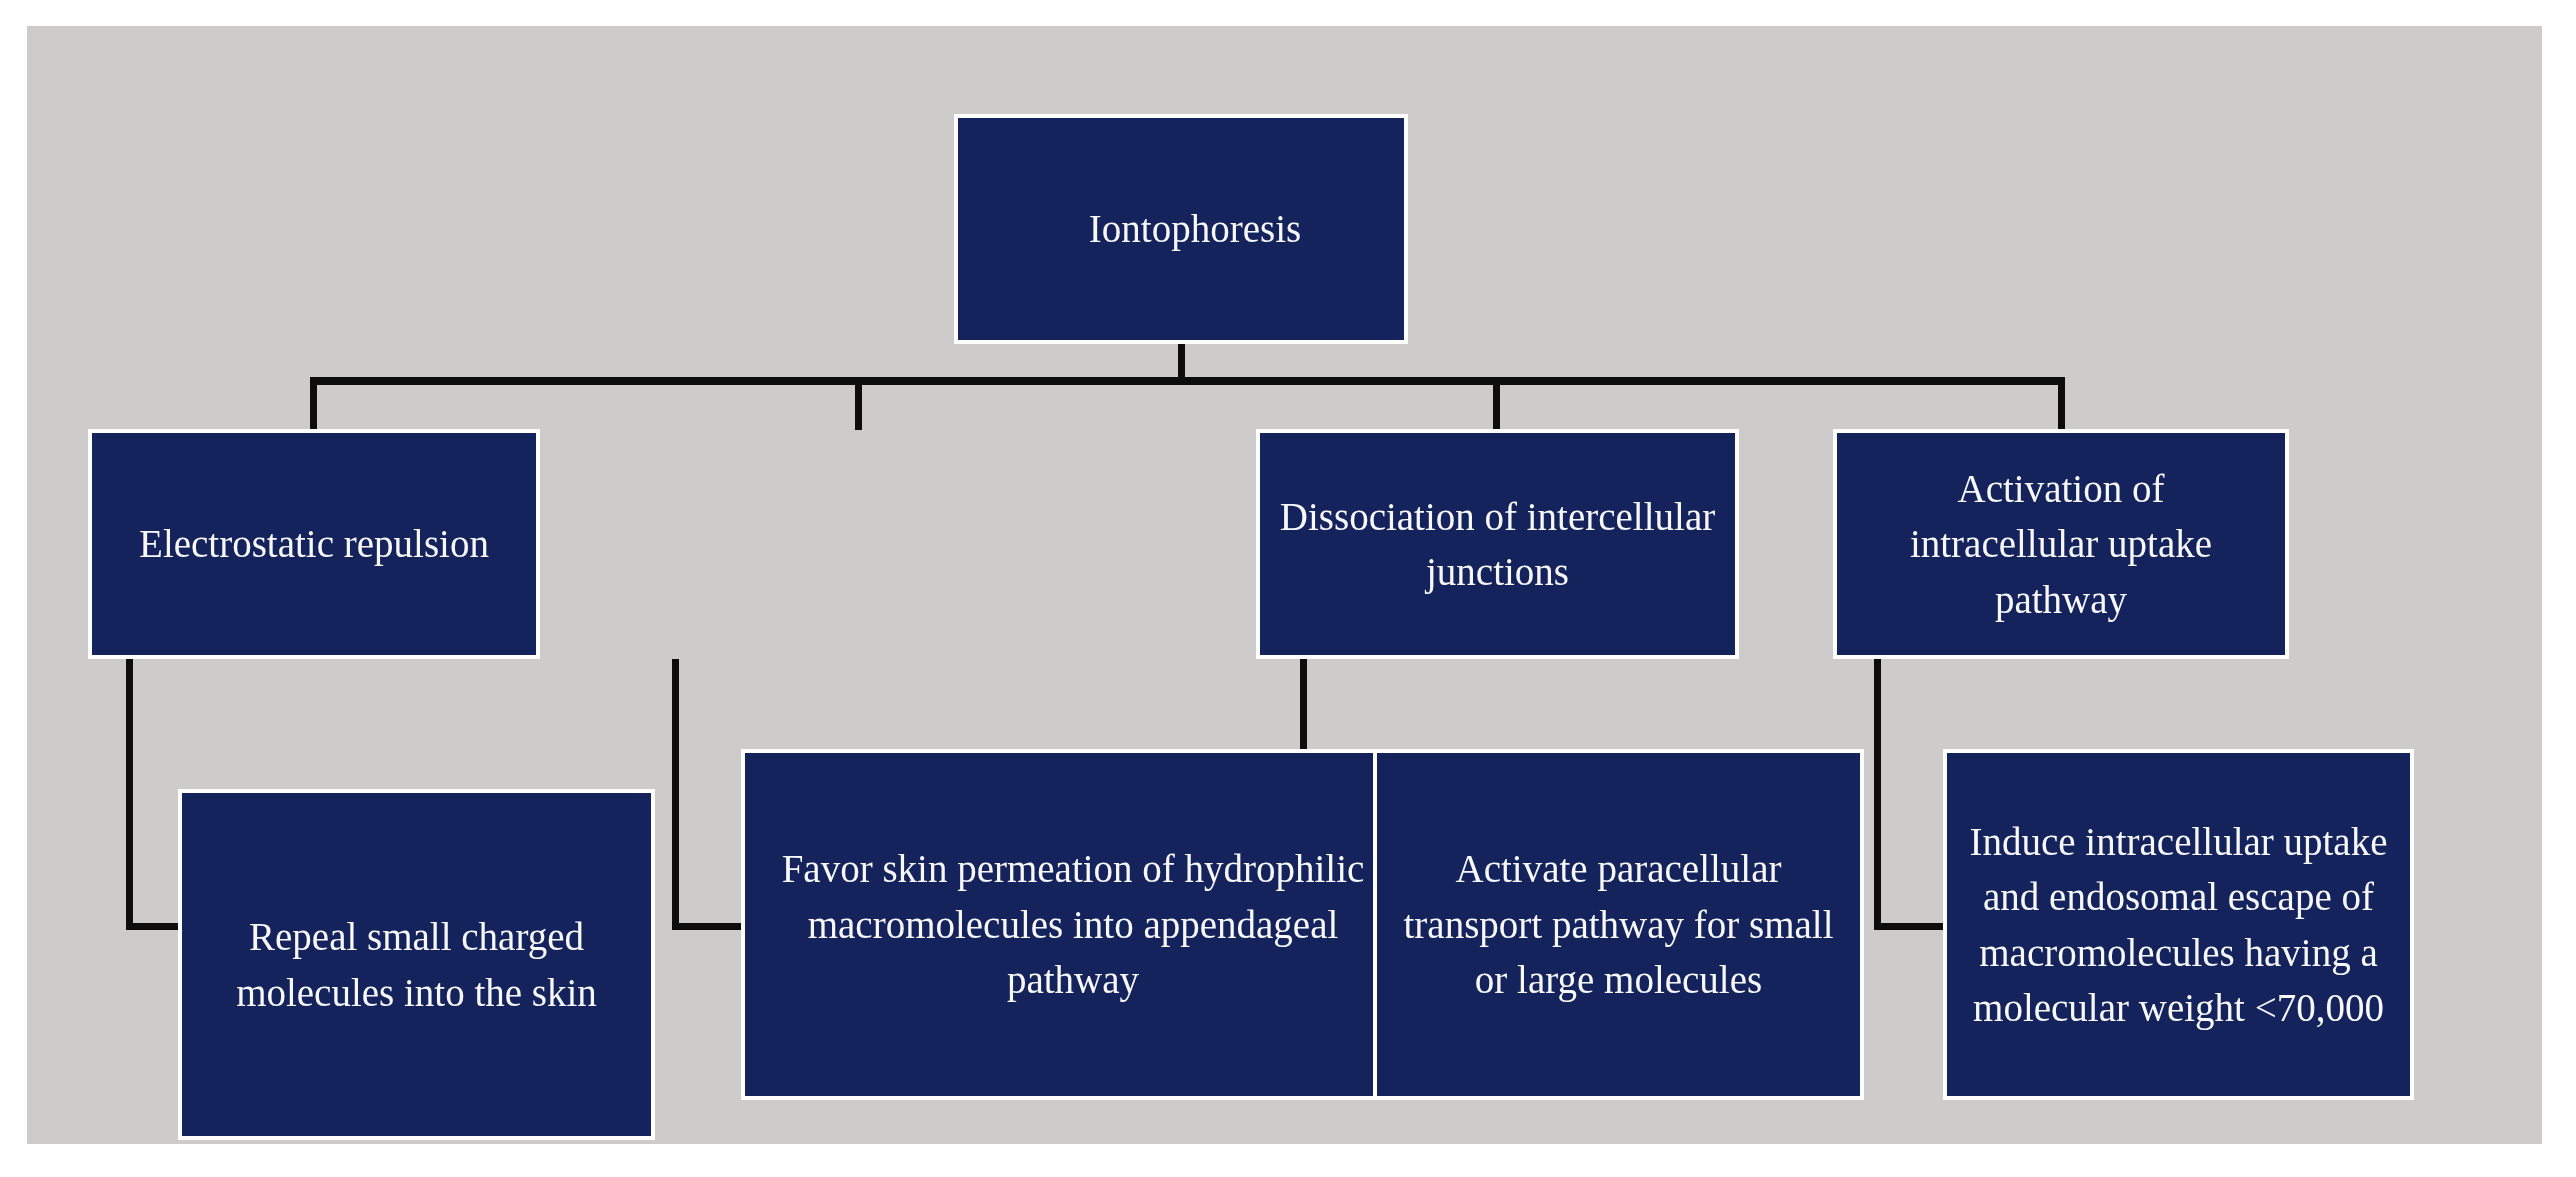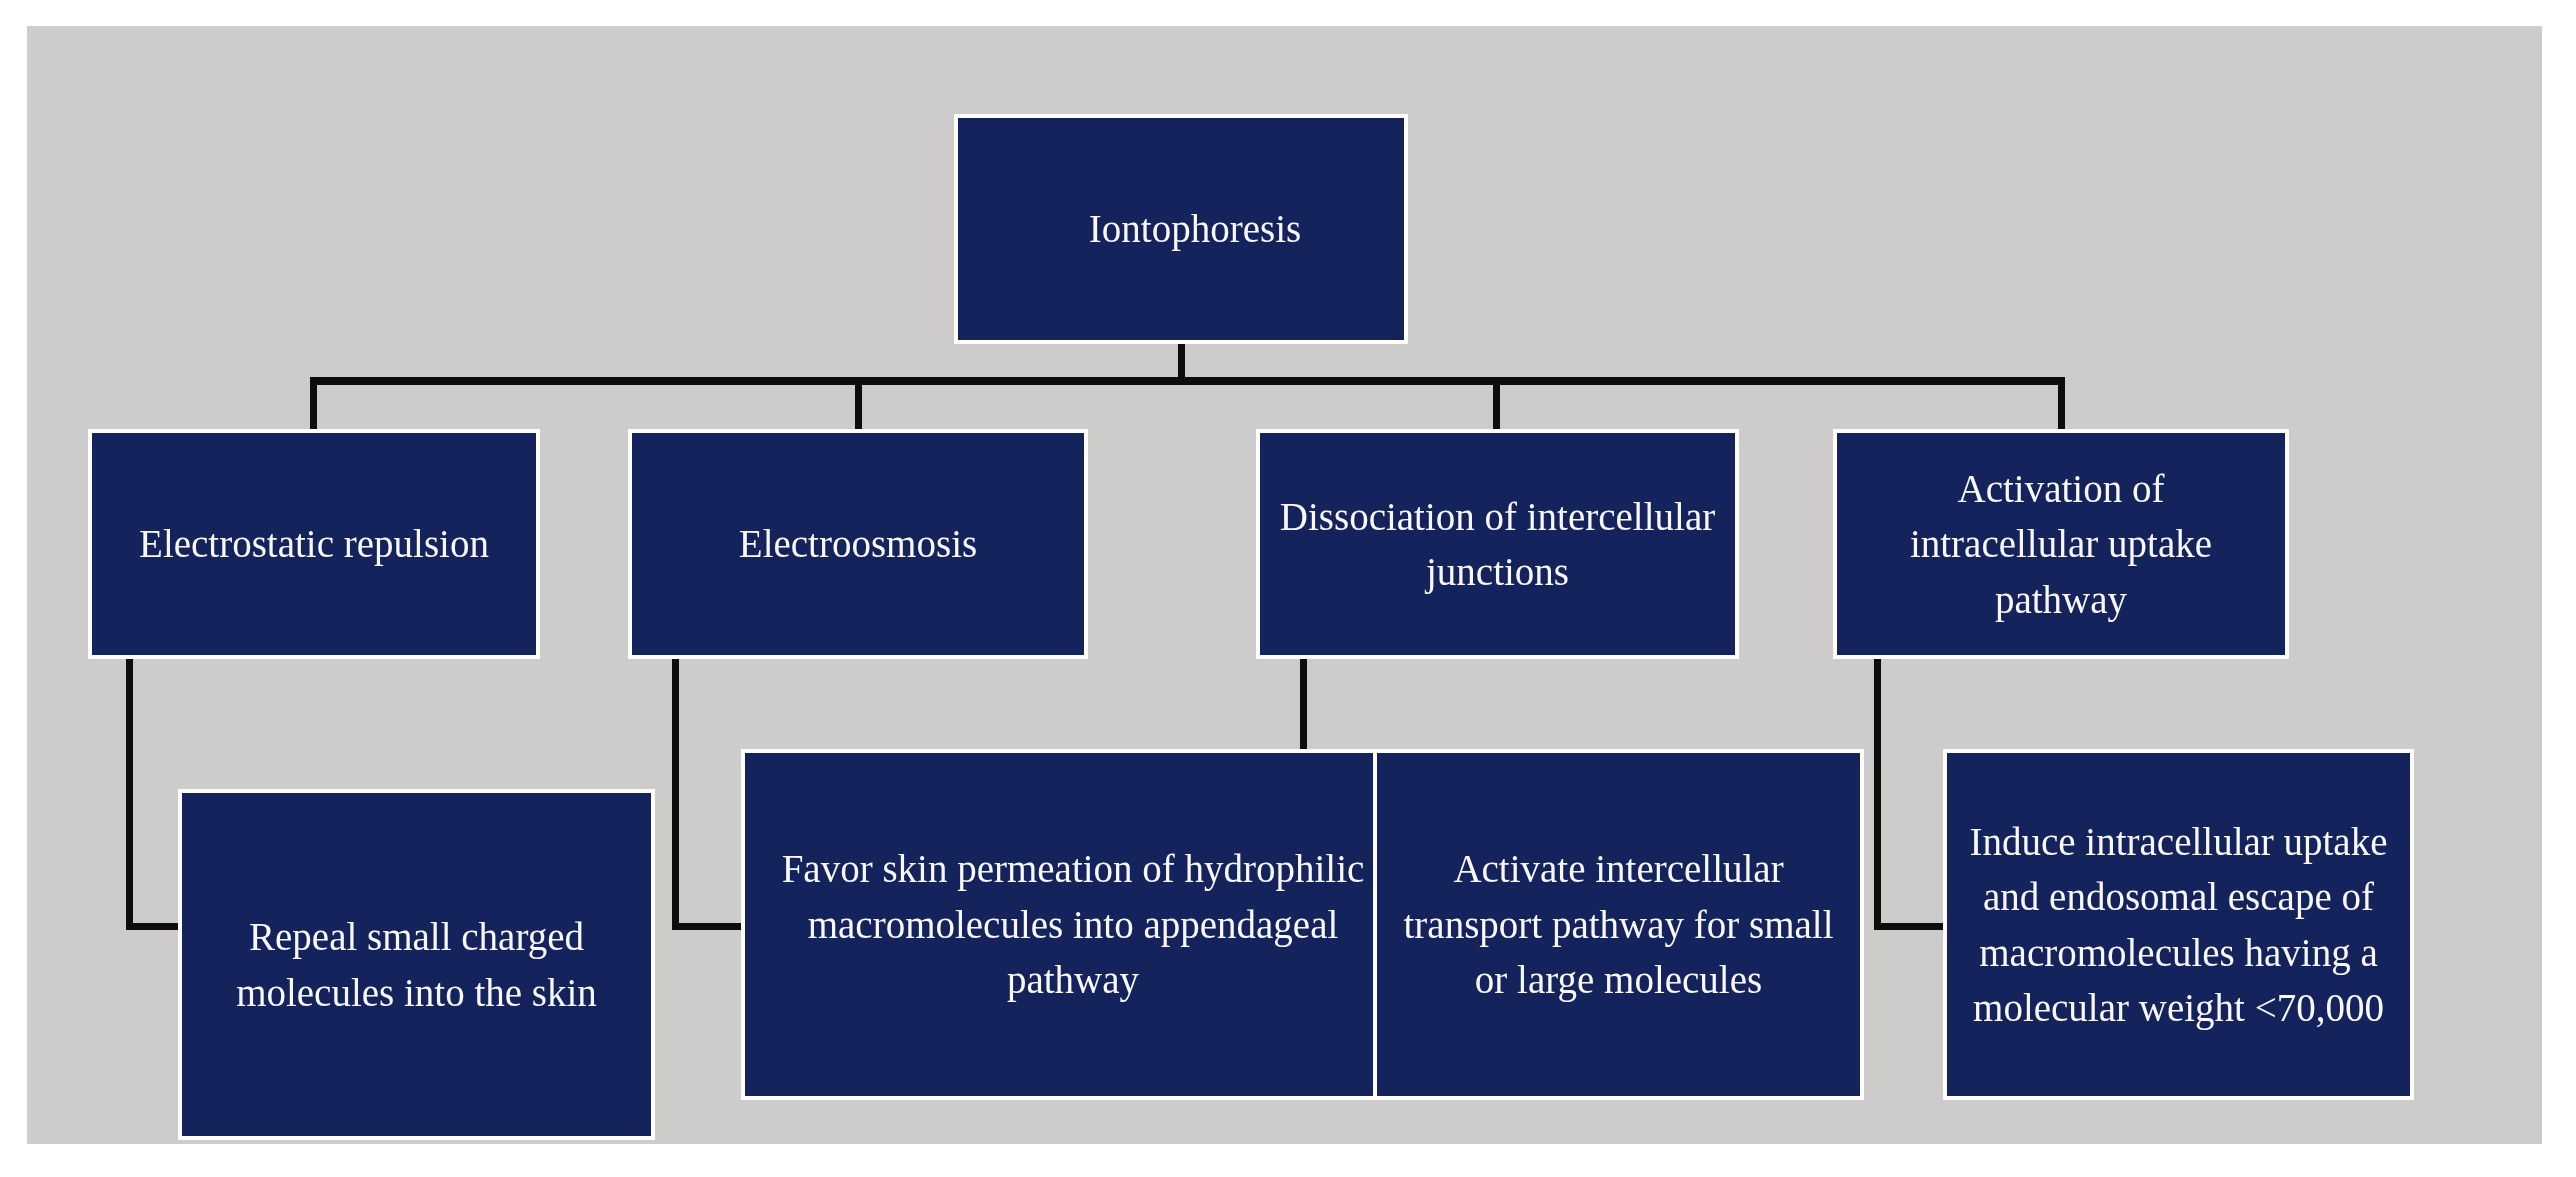--- a/index.html
+++ b/index.html
@@ -97,38 +97,35 @@
     <div class="line l-elbow-v-4"></div>
     <div class="line l-elbow-h-4"></div>
 
     <div class="node n-root">
       <span class="inner">Iontophoresis</span>
     </div>
 
     <div class="node n-b1">
       <span class="inner">Electrostatic repulsion</span>
     </div>
-    <div class="node n-b2">
-      <span class="inner">Electroosmosis</span>
-    </div>
     <div class="node n-b3">
       <span class="inner">Dissociation of intercellular junctions</span>
     </div>
     <div class="node n-b4">
       <span class="inner">Activation of intracellular uptake pathway</span>
     </div>
 
     <div class="node n-d1">
       <span class="inner">Repeal small charged molecules into the skin</span>
     </div>
     <div class="node n-d2">
       <span class="inner">Favor skin permeation of hydrophilic macromolecules into appendageal pathway</span>
     </div>
     <div class="node n-d3">
-      <span class="inner">Activate intercellular transport pathway for small or large molecules</span>
+      <span class="inner">Activate paracellular transport pathway for small or large molecules</span>
     </div>
     <div class="node n-d4">
       <span class="inner">Induce intracellular uptake and endosomal escape of macromolecules having a molecular weight &lt;70,000</span>
     </div>
 
   </div>
 </div>
 
 
 </body></html>

